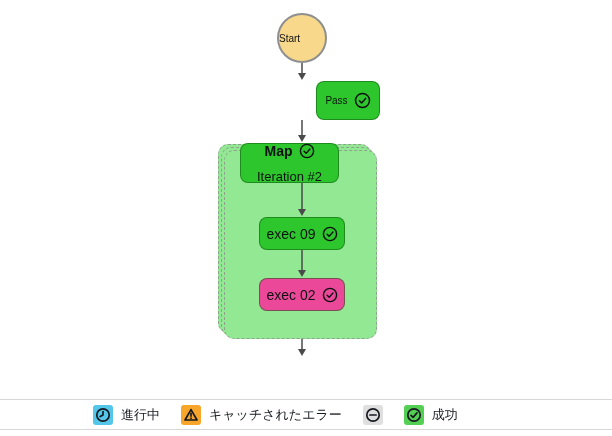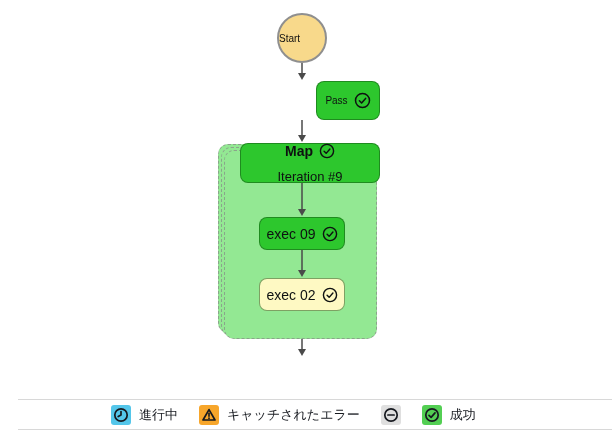--- a/index.html
+++ b/index.html
@@ -19,21 +19,21 @@
   .state {
     position: absolute; border-radius: 8px; border: 1px solid rgba(20,90,20,.55);
     display: flex; align-items: center; justify-content: center; gap: 6px;
     color: #0E1111; z-index: 3;
   }
   .state.pass   { left: 270px; top: 81px;  width: 64px;  height: 39px; font-size: 10px; margin-left: 46px; }
   .state.exec   { left: 259px; width: 86px; height: 33px; font-size: 14px; }
   .state.exec1  { top: 217px; }
   .state.exec2  { top: 278px; }
   .state.map-header {
-    left: 240px; top: 143px; width: 140px; height: 40px;
+    left: 240px; top: 143px; width: 99px; height: 40px;
     flex-direction: column; gap: 10px; padding: 3px 0;
   }
   .map-header .line1 { display:flex; align-items:center; gap:6px; font-size:14px; font-weight:bold; }
   .map-header .line2 { font-size: 13px; font-weight: normal; }
 
   
   .map-layer {
     position: absolute; width: 153px; height: 189px; border-radius: 10px;
     border: 1.5px dashed #8BA48B; z-index: 1;
   }
@@ -43,21 +43,21 @@
 
   .edges { position: absolute; left: 0; top: 0; z-index: 2; pointer-events: none; }
 
   .check-icon svg { display: block; }
 
   
   .legend {
     position: absolute; left: 0; right: 0; top: 399px; height: 31px;
     border-top: 1px solid #D8D8D8; border-bottom: 1px solid #D8D8D8;
     background: #fff; display: flex; align-items: center;
-    padding-left: 93px; gap: 21px; z-index: 1; margin-left: 18px;
+    padding-left: 93px; gap: 21px; z-index: 1;
   }
   .legend-item { display: flex; align-items: center; gap: 8px; }
   .legend-swatch {
     width: 20px; height: 20px; border-radius: 3px;
     display: flex; align-items: center; justify-content: center;
   }
   .legend-label { font-size: 13px; color: #16191F; white-space: nowrap; }
 </style>
 </head>
 <body>
@@ -100,34 +100,34 @@
   <div class="state map-header" style="background: rgb(45, 199, 45);">
     <span class="line1">
       <span>Map</span>
       <span class="check-icon">
         <svg width="16" height="16" viewBox="0 0 17 17">
             <circle cx="8.5" cy="8.5" r="7" fill="none" stroke="#0E1111" stroke-width="1.5"></circle>
             <path d="M5.4 8.8 L7.6 11 L11.6 6.4" fill="none" stroke="#0E1111" stroke-width="1.5" stroke-linecap="round" stroke-linejoin="round"></path>
           </svg>
       </span>
     </span>
-    <span class="line2">Iteration #9</span>
+    <span class="line2">Iteration #2</span>
   </div>
 
   <div class="state exec exec1" style="background: rgb(45, 199, 45);">
     <span>exec 09</span>
     <span class="check-icon">
       <svg width="16" height="16" viewBox="0 0 17 17">
           <circle cx="8.5" cy="8.5" r="7" fill="none" stroke="#0E1111" stroke-width="1.5"></circle>
           <path d="M5.4 8.8 L7.6 11 L11.6 6.4" fill="none" stroke="#0E1111" stroke-width="1.5" stroke-linecap="round" stroke-linejoin="round"></path>
         </svg>
     </span>
   </div>
 
-  <div class="state exec exec2" style="background: #fef9c3;">
+  <div class="state exec exec2" style="background: #ec4899;">
     <span>exec 02</span>
     <span class="check-icon">
       <svg width="16" height="16" viewBox="0 0 17 17">
           <circle cx="8.5" cy="8.5" r="7" fill="none" stroke="#0E1111" stroke-width="1.5"></circle>
           <path d="M5.4 8.8 L7.6 11 L11.6 6.4" fill="none" stroke="#0E1111" stroke-width="1.5" stroke-linecap="round" stroke-linejoin="round"></path>
         </svg>
     </span>
   </div>
 
 

